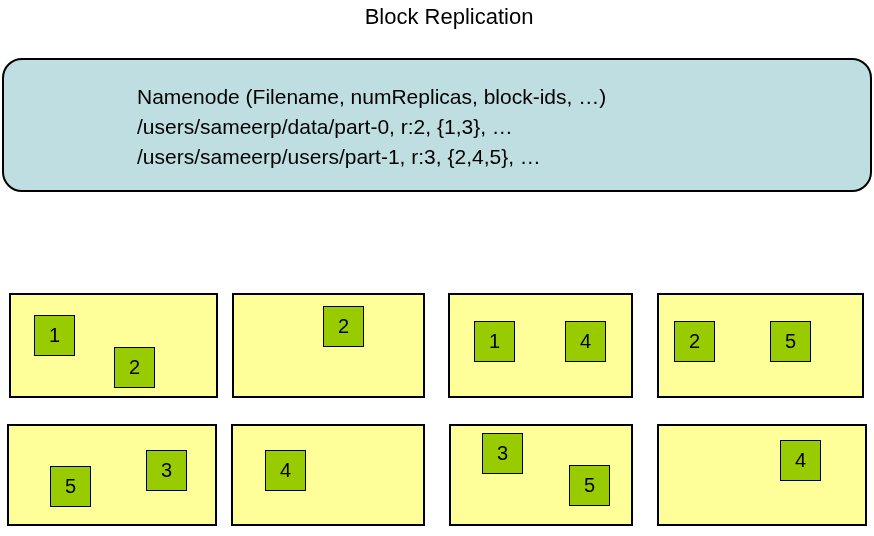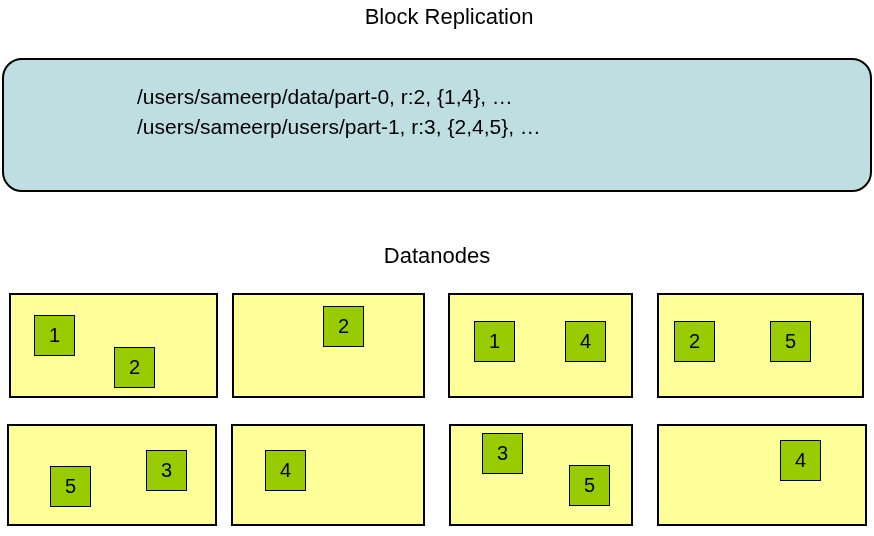--- a/index.html
+++ b/index.html
@@ -72,26 +72,26 @@
 </style>
 </head>
 <body>
 
 <div class="canvas">
 
   <div class="slide-title">Block Replication</div>
 
   <div class="namenode-box">
     <div class="nn-lines">
-      <div>/users/sameerp/data/part-0, r:2, {1,4}, …</div>
+      <div>Namenode (Filename, numReplicas, block-ids, …)</div>
+      <div>/users/sameerp/data/part-0, r:2, {1,3}, …</div>
       <div>/users/sameerp/users/part-1, r:3, {2,4,5}, …</div>
     </div>
   </div>
 
-  <div class="datanodes-label">Datanodes</div>
 
   <div id="datanodes-container">
       <div class="datanode" style="left: 9px; top: 293px; width: 209px; height: 105px;">
         <div class="block" style="left: 23px; top: 20px;">1</div>
         <div class="block" style="left: 103px; top: 52px;">2</div>
       </div>
       <div class="datanode" style="left: 232px; top: 293px; width: 193px; height: 105px;">
         <div class="block" style="left: 89px; top: 11px;">2</div>
       </div>
       <div class="datanode" style="left: 448px; top: 293px; width: 185px; height: 105px;">

